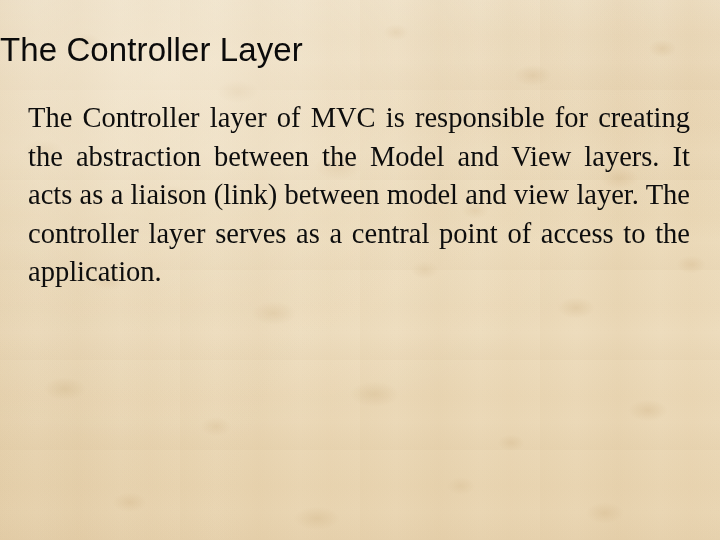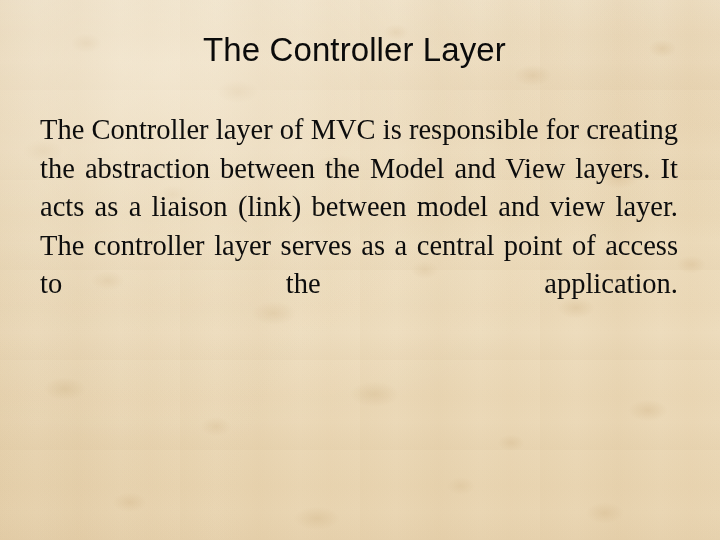--- a/index.html
+++ b/index.html
@@ -99,39 +99,38 @@
   #content {
     position: absolute;
     inset: 0;
   }
 
   #slide-title {
     position: absolute;
     left: 0;
     right: 11px;
     top: 30px;
-    text-align: center;
     font-family: "Liberation Sans", sans-serif;
     font-size: 33px;
     font-weight: 400;
     line-height: 40px;
     color: #0b0b0b;
     letter-spacing: 0.1px;
     white-space: nowrap;
   }
 
   #body-block {
     position: absolute;
     left: 28px;
     top: 99px;
     width: 662px;
   }
 
   .para {
-    margin: 12px;
+    margin: 0;
     font-family: "Liberation Serif", serif;
     font-size: 28.5px;
     line-height: 38.6px;
     color: #0d0d0d;
     text-align: justify;
     text-justify: inter-word;
     -webkit-hyphens: none;
     hyphens: none;
   }
 

